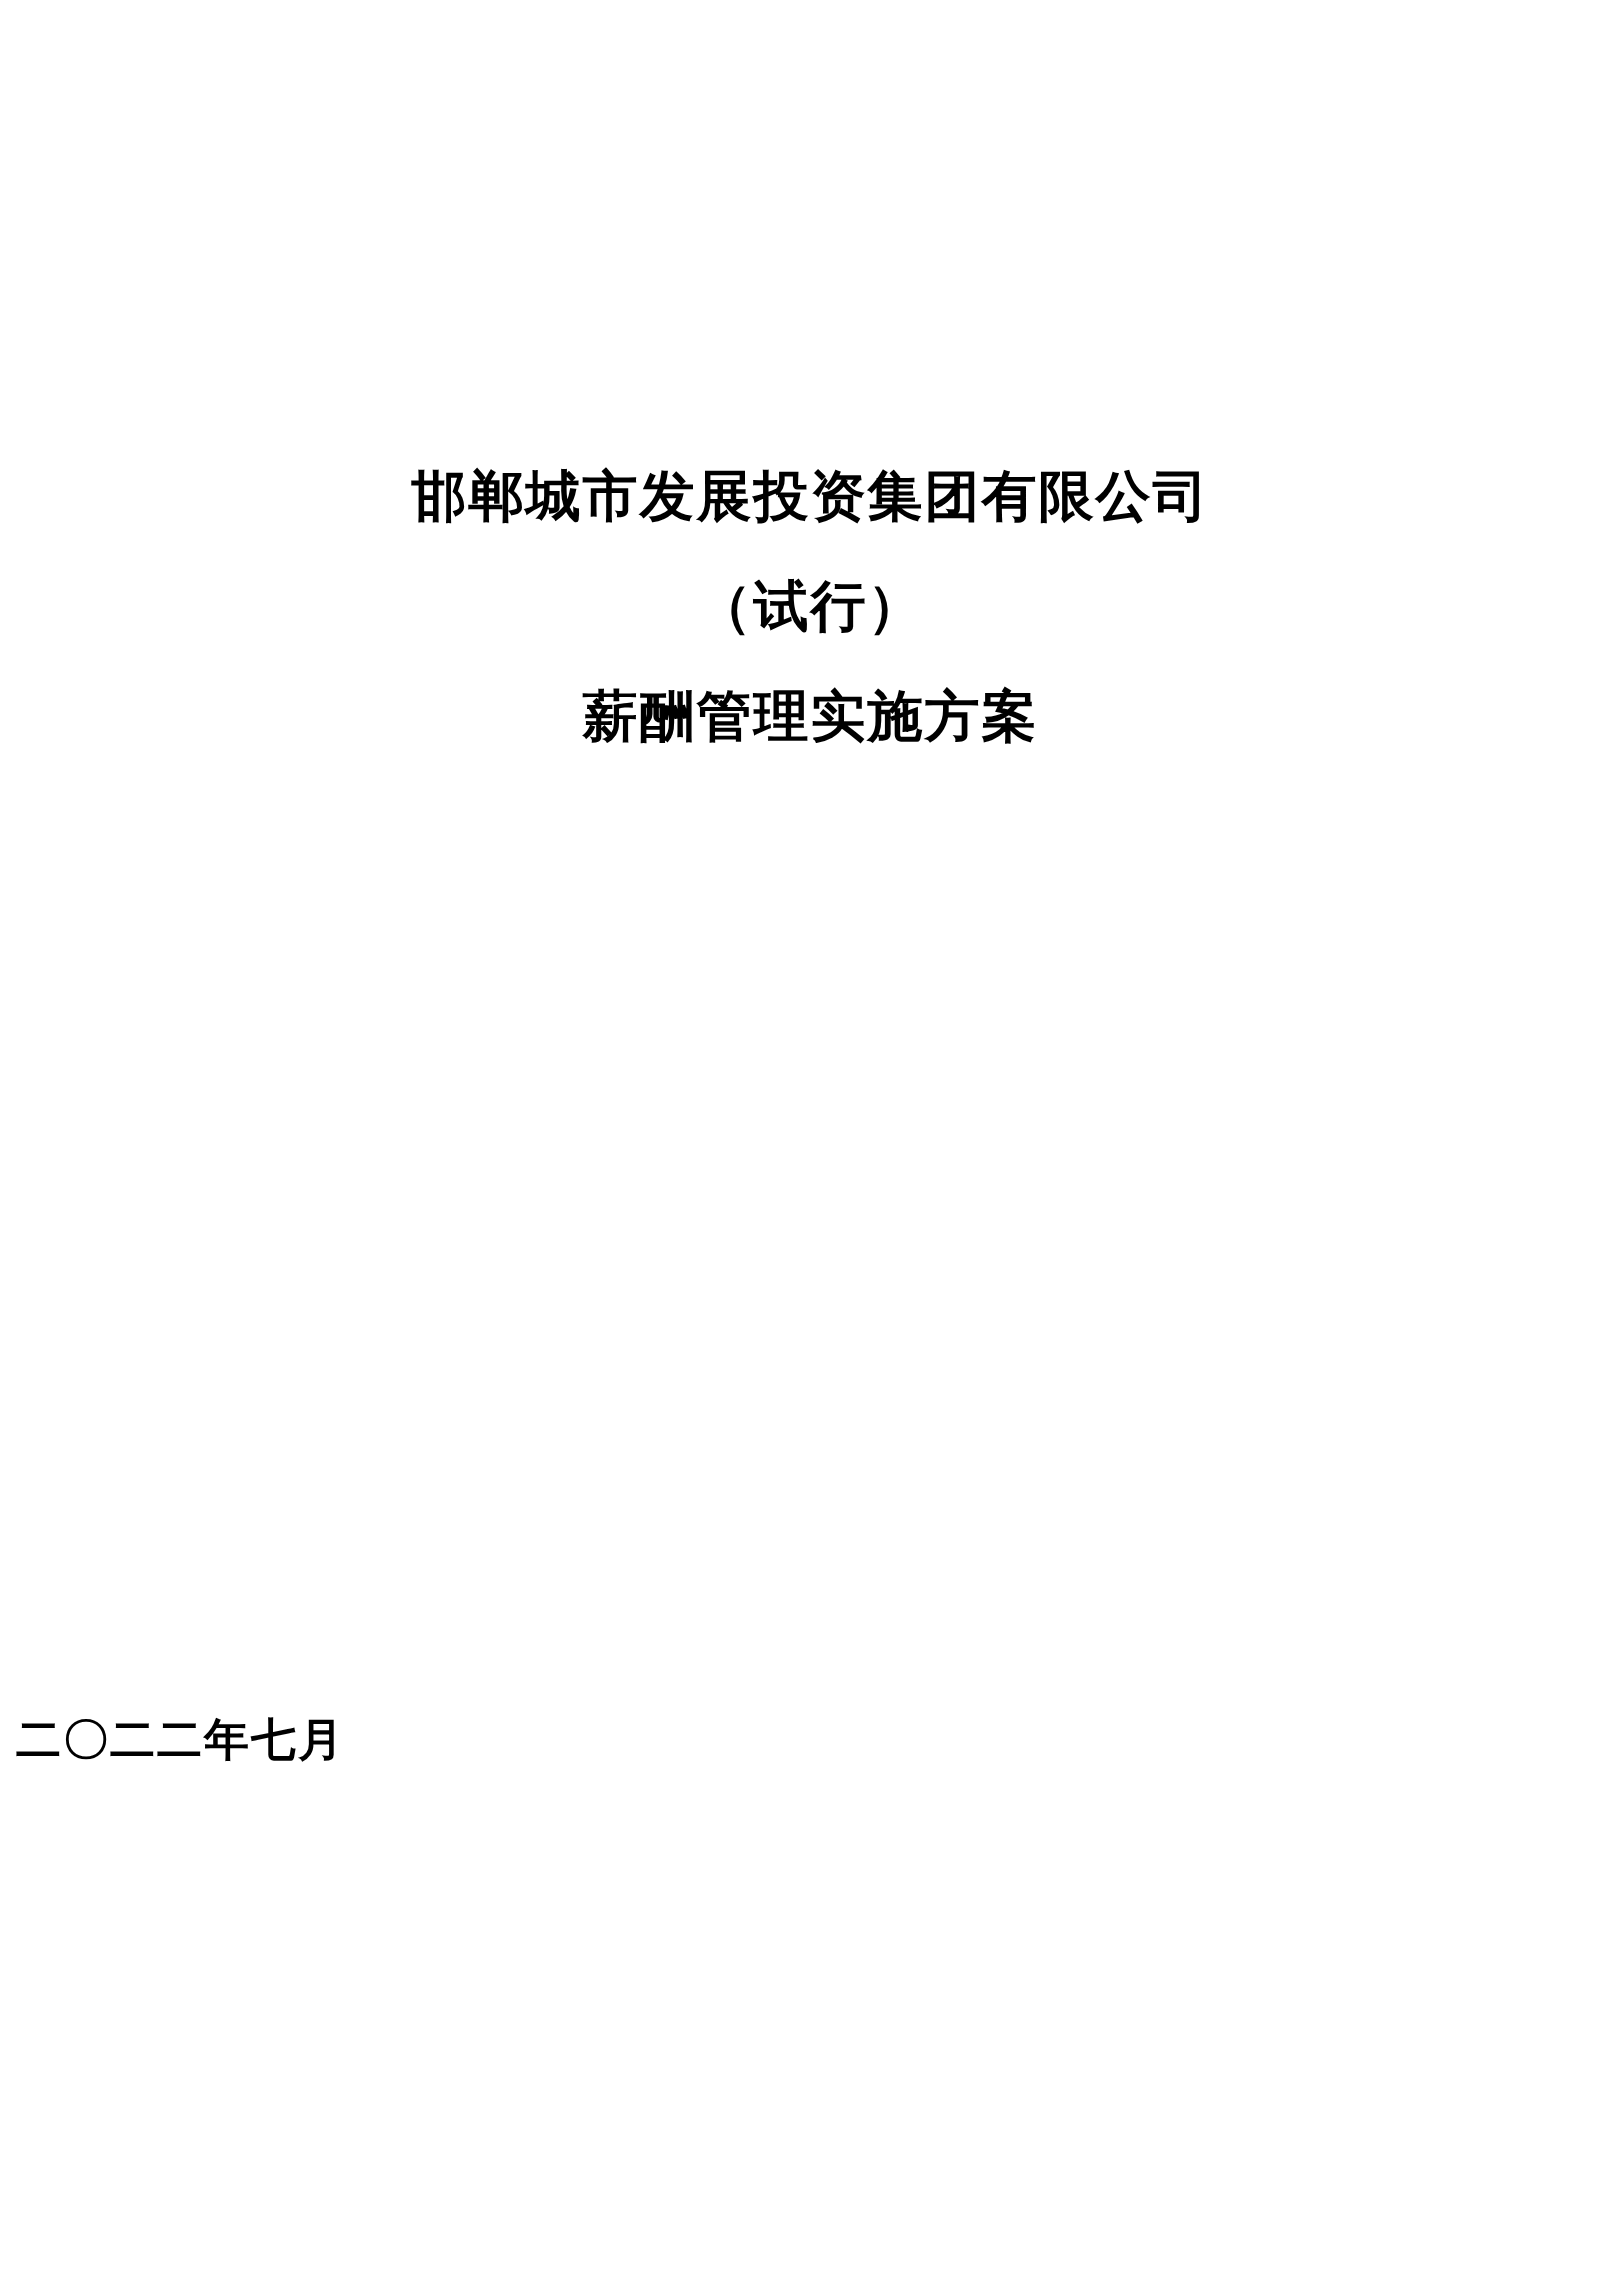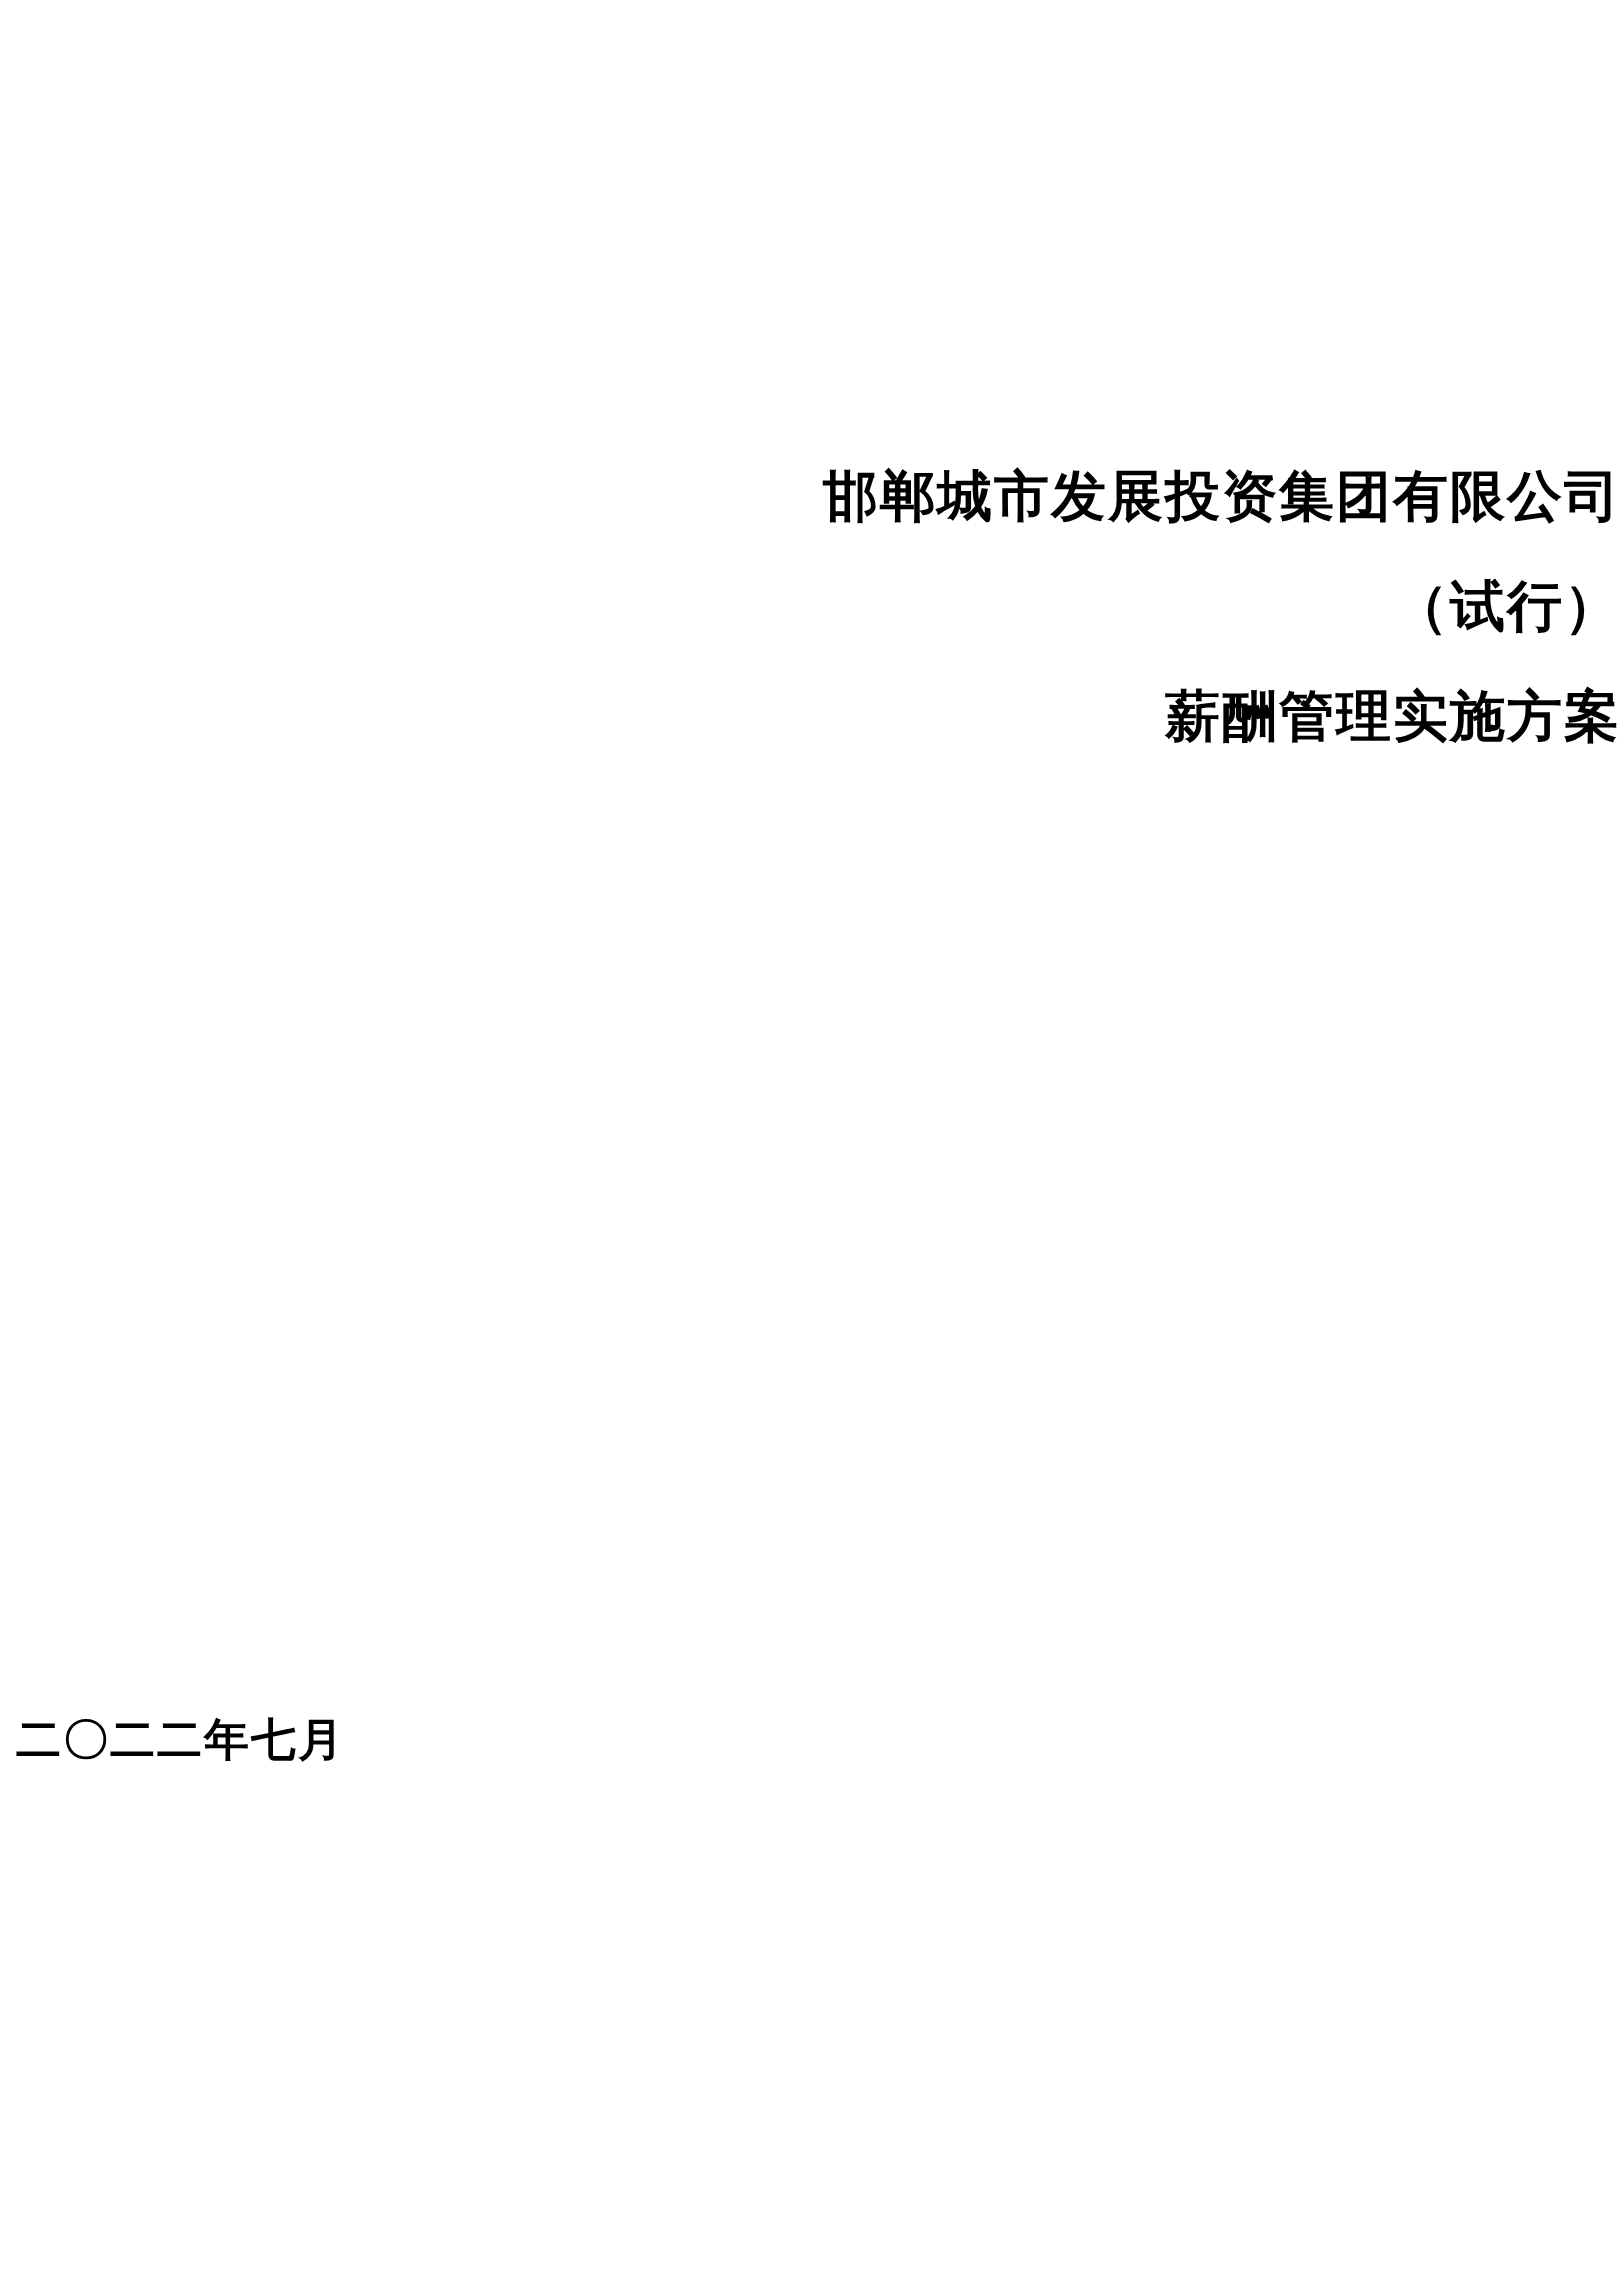--- a/index.html
+++ b/index.html
@@ -27,21 +27,20 @@
     text-align: center;
   }
   .title-line {
     font-family: "DejaVu Sans", "Liberation Sans", sans-serif;
     font-weight: bold;
     font-size: 55px;
     line-height: 110px;
     color: #000000;
     letter-spacing: 2px;
     white-space: nowrap;
-    text-align: right;
   }
   .date-block {
     position: absolute;
     top: 1710px;
     left: 16px;
     width: 100%;
     text-align: left;
   }
   .date-line {
     font-family: "DejaVu Sans", "Liberation Sans", sans-serif;

